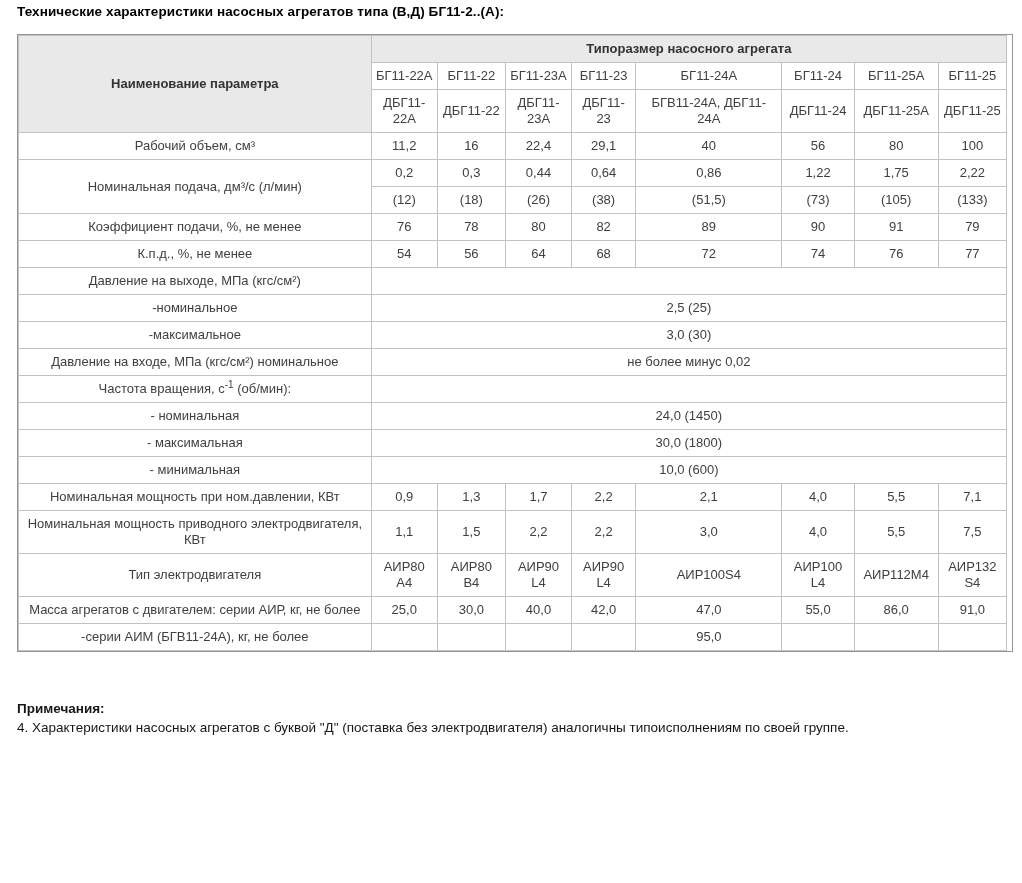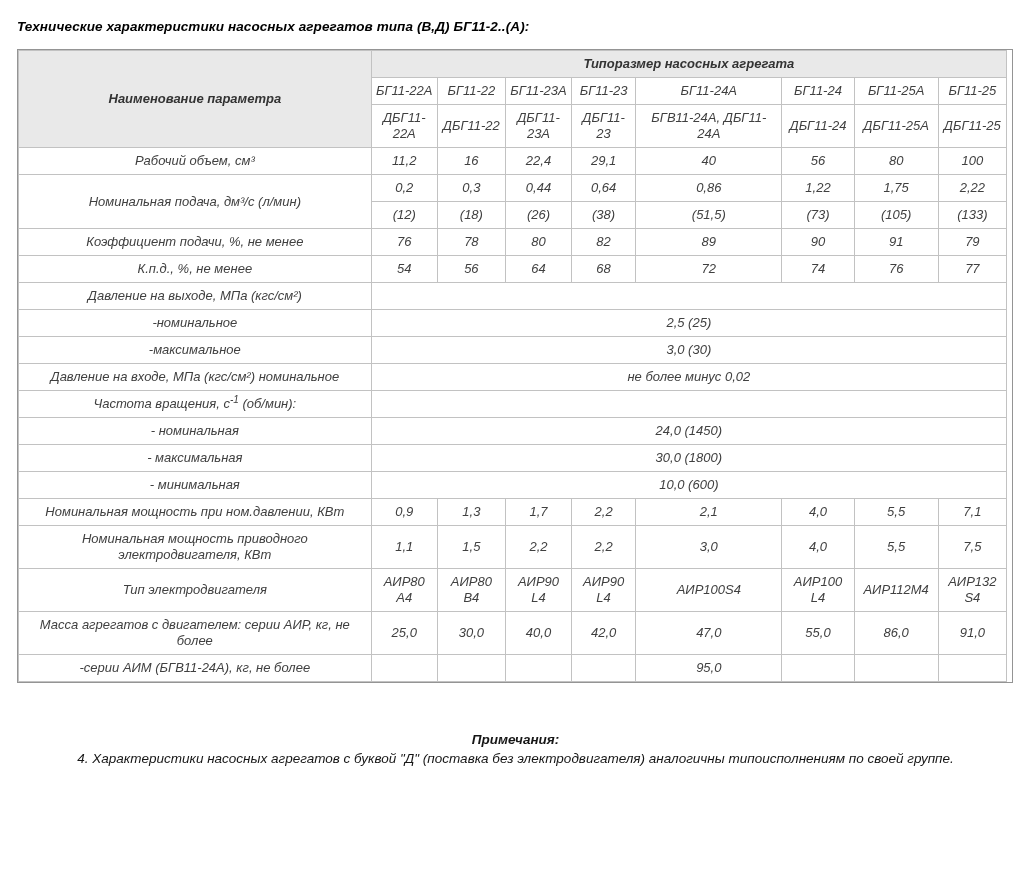--- a/index.html
+++ b/index.html
@@ -10,22 +10,21 @@
   }
   *{box-sizing:border-box;}
   body{
     margin:0;
     background:#ffffff;
     font-family:"Liberation Sans", sans-serif;
     width:1022px;
   }
   .page{
     width:1022px;
-    padding:19px 8px 20px 17px;
-    font-style:italic;
+    padding:4px 8px 20px 17px;
   }
   .title{
     font-size:13.5px;
     font-weight:bold;
     color:#000000;
     margin:0 0 15px 0;
     letter-spacing:0.1px;
   }
   .table-frame{
     width:996px;
@@ -63,21 +62,21 @@
     margin-top:47px;
     font-size:13.5px;
     line-height:19px;
     color:#161616;
     width:997px;
   }
   .notes .notes-title{
     font-weight:bold;
     margin:0;
   }
-  .notes p{margin:0;text-align:center;}
+  .notes p{margin:0;}
 </style>
 </head>
 <body>
 
 <div class="page">
 
   <h1 class="title">Технические характеристики насосных агрегатов типа (В,Д) БГ11-2..(А):</h1>
 
   <div class="table-frame">
     <table class="specs">
@@ -88,21 +87,21 @@
         <col style="width:66px">
         <col style="width:64px">
         <col style="width:146px">
         <col style="width:72px">
         <col style="width:84px">
         <col style="width:68px">
       </colgroup>
       <thead>
         <tr>
           <th class="head" rowspan="3">Наименование параметра</th>
-          <th class="head" colspan="8">Типоразмер насосных агрегата</th>
+          <th class="head" colspan="8">Типоразмер насосного агрегата</th>
         </tr>
         <tr id="type-row-1">
             <td>БГ11-22А</td>
             <td>БГ11-22</td>
             <td>БГ11-23А</td>
             <td>БГ11-23</td>
             <td>БГ11-24А</td>
             <td>БГ11-24</td>
             <td>БГ11-25А</td>
             <td>БГ11-25</td>

